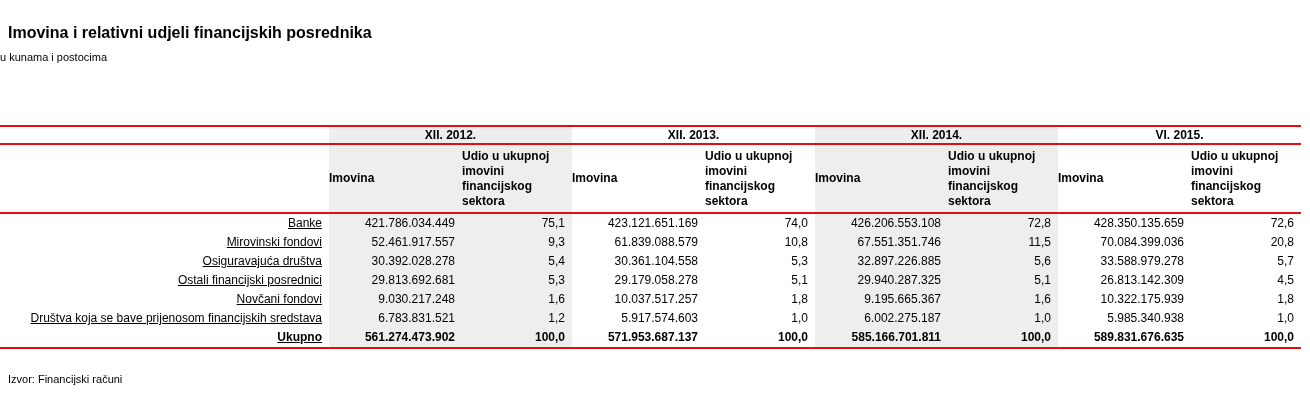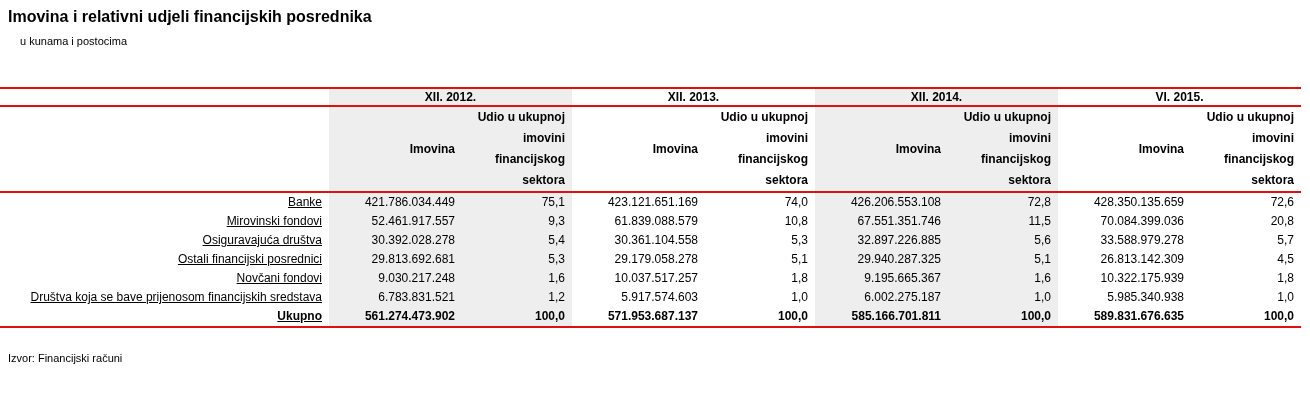--- a/index.html
+++ b/index.html
@@ -7,48 +7,48 @@
     --shade:#eeeeee;
     --text:#000000;
   }
   html,body{margin:0;padding:0;}
   body{
     width:1310px;height:405px;overflow:hidden;
     background:#ffffff;color:var(--text);
     font-family:"Liberation Sans","DejaVu Sans",sans-serif;
     font-size:12px;
   }
-  .page{padding-top:8px;}
+  .page{padding-top:24px;}
   .title{
     font-size:16px;font-weight:bold;line-height:18px;
     margin:0 0 9px 8px;
   }
   .subtitle{
-    font-size:11px;line-height:13px;margin-left:20px;
+    font-size:11px;line-height:13px;margin-left:0;
   }
   table.data{
     border-collapse:collapse;table-layout:fixed;
-    width:1301px;margin-top:39px;
+    width:1301px;margin-top:61px;
     border-top:2px solid var(--red);
     border-bottom:2px solid var(--red);
   }
   col.c-label{width:329px;}
   col.c-asset{width:133px;}
   col.c-share{width:110px;}
   col.shade{background:var(--shade);}
   thead th{font-weight:bold;font-size:12px;}
   tr.year-row th{
     height:16px;text-align:center;vertical-align:middle;
     border-bottom:2px solid var(--red);
     padding:0;
   }
   tr.sub-row th{
-    height:67px;vertical-align:middle;text-align:right;
+    height:67px;vertical-align:middle;text-align:left;
     border-bottom:2px solid var(--red);
-    padding:0 7px 0 0;line-height:21px;
+    padding:0 7px 0 0;line-height:15px;
   }
   tbody td{
     height:19px;line-height:19px;padding:0 7px 0 0;
     white-space:nowrap;overflow:hidden;
   }
   td.row-label{text-align:right;padding-left:8px;text-decoration:underline;}
   td.num{text-align:right;}
   tr.total td{font-weight:bold;}
   .source{
     font-size:11px;line-height:13px;margin:24px 12px 0 8px;

